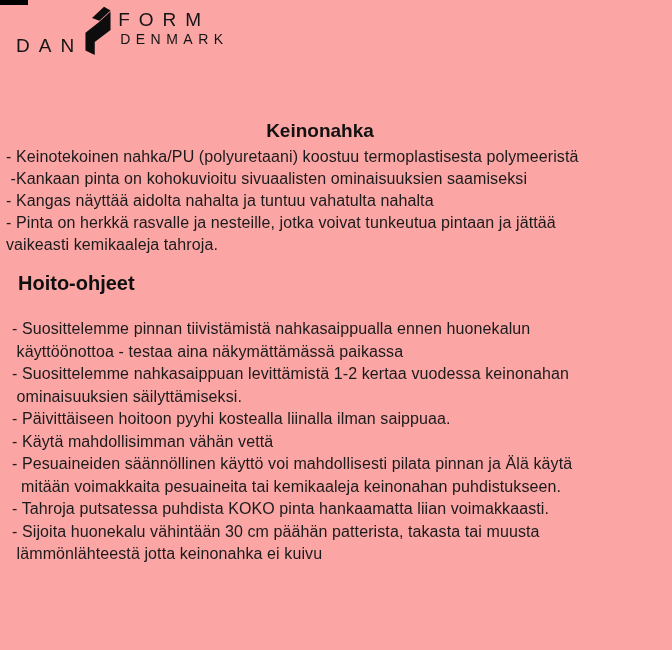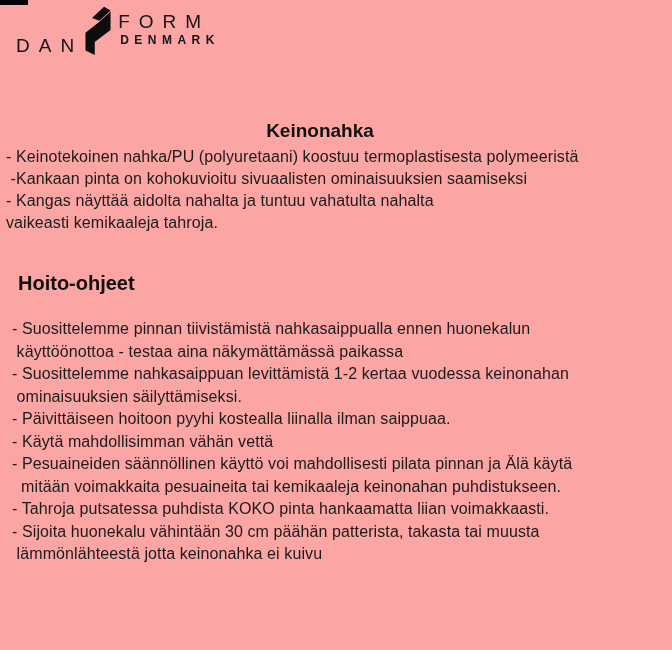--- a/index.html
+++ b/index.html
@@ -21,21 +21,21 @@
   }
   .logo-main{
     font-size:19px;letter-spacing:9px;color:#141414;
     line-height:1;white-space:nowrap;
   }
   .logo-dan{margin-bottom:7px;}
   .chair-wrap{margin:0 0 2px 0;display:block;}
   .logo-right{display:flex;flex-direction:column;margin-left:5px;margin-bottom:16px;}
   .logo-form{margin-bottom:3px;}
   .logo-denmark{
-    font-size:12px;font-weight:bold;letter-spacing:5.5px;color:#141414;
+    font-size:14px;font-weight:normal;letter-spacing:5.5px;color:#141414;
     line-height:1;white-space:nowrap;padding-left:2px;
   }
   .doc-title{
     position:absolute;left:0;top:72px;width:640px;
     text-align:center;font-size:19px;font-weight:bold;color:#111111;margin-top:48px;
   }
   .intro{
     position:absolute;left:6px;top:146px;width:660px;
     font-size:16px;line-height:22px;letter-spacing:0.1px;
   }
@@ -69,20 +69,21 @@
       <span class="logo-denmark">DENMARK</span>
     </span>
   </div>
 
   <div class="doc-title">Keinonahka</div>
 
   <div class="intro">
     <div class="line">- Keinotekoinen nahka/PU (polyuretaani) koostuu termoplastisesta polymeeristä</div>
     <div class="line"> -Kankaan pinta on kohokuvioitu sivuaalisten ominaisuuksien saamiseksi</div>
     <div class="line">- Kangas näyttää aidolta nahalta ja tuntuu vahatulta nahalta</div>
+    <div class="line">- Pinta on herkkä rasvalle ja nesteille, jotka voivat tunkeutua pintaan ja jättää</div>
     <div class="line">vaikeasti kemikaaleja tahroja.</div>
   </div>
 
   <div class="care-heading">Hoito-ohjeet</div>
 
   <div class="care">
     <div class="line">- Suosittelemme pinnan tiivistämistä nahkasaippualla ennen huonekalun</div>
     <div class="line"> käyttöönottoa - testaa aina näkymättämässä paikassa</div>
     <div class="line">- Suosittelemme nahkasaippuan levittämistä 1-2 kertaa vuodessa keinonahan</div>
     <div class="line"> ominaisuuksien säilyttämiseksi.</div>

